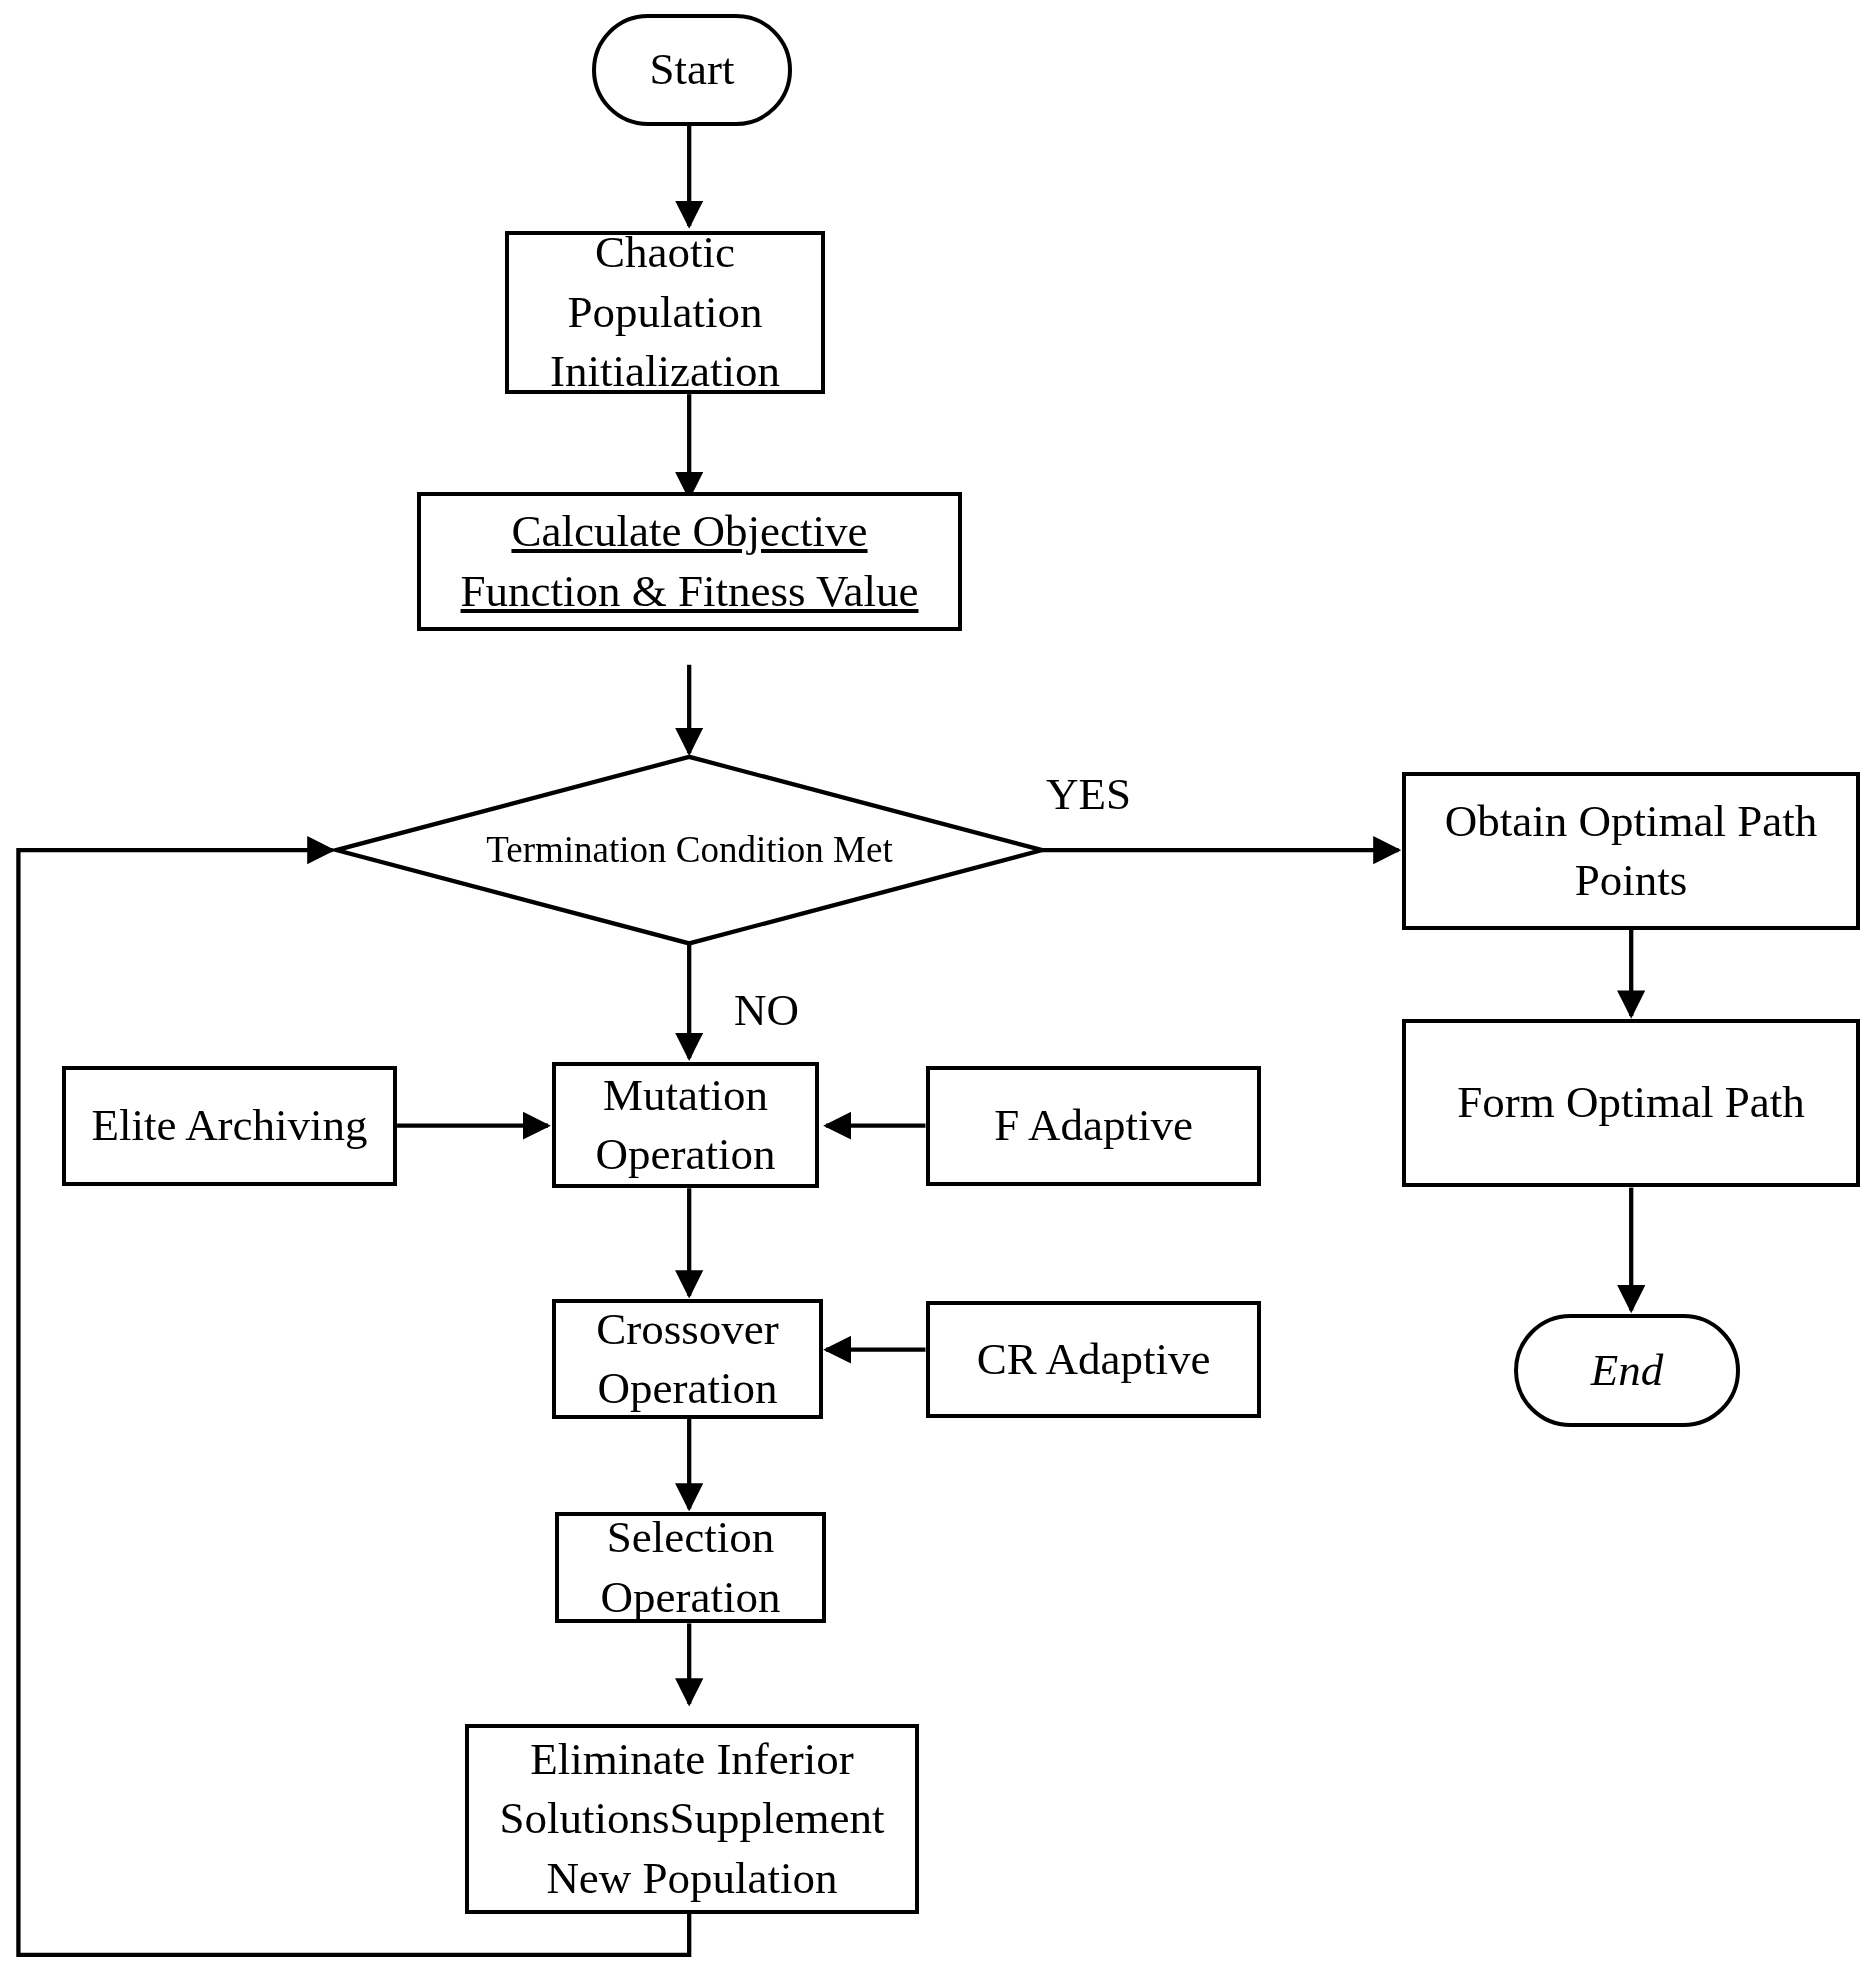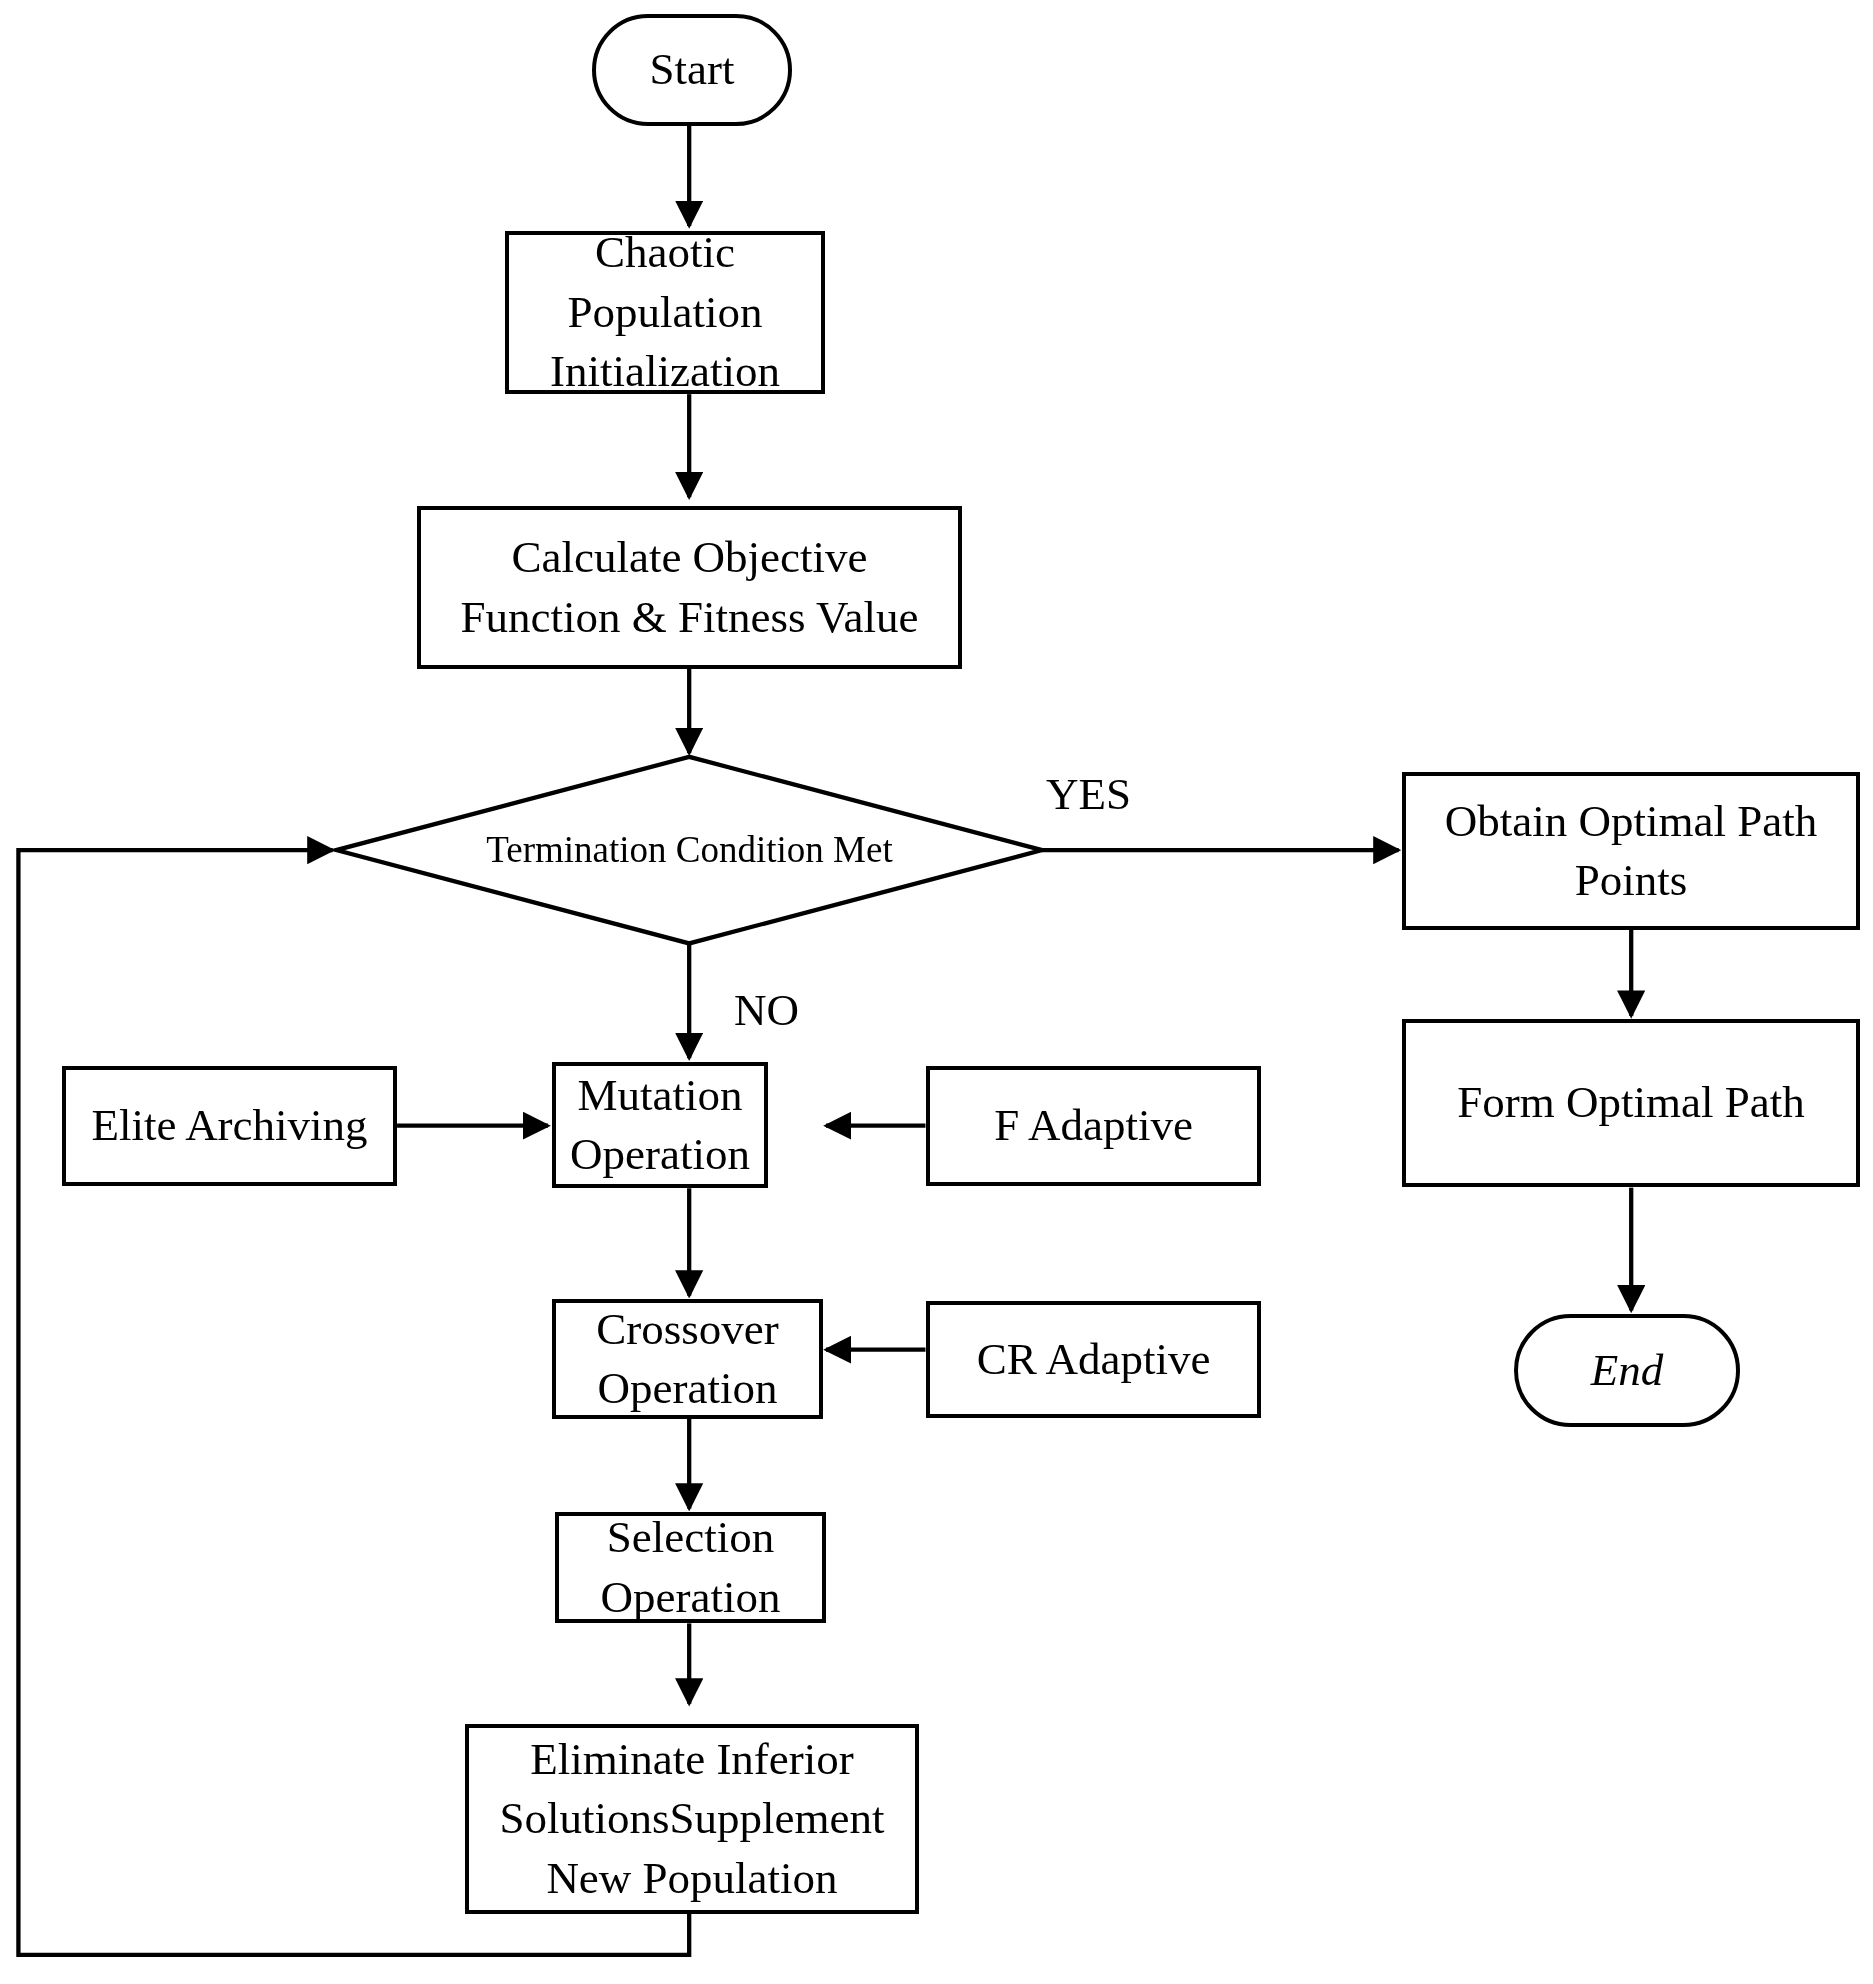--- a/index.html
+++ b/index.html
@@ -85,35 +85,35 @@
     <line x1="2658" y1="1515" x2="2658" y2="1655" stroke="#000000" stroke-width="7" marker-end="url(#arw)"></line>
     <line x1="2658" y1="1935" x2="2658" y2="2135" stroke="#000000" stroke-width="7" marker-end="url(#arw)"></line>
     <polyline points="1123,3092 1123,3185 30,3185 30,1385 542,1385" fill="none" stroke="#000000" stroke-width="7" marker-end="url(#arw)"></polyline>
   </svg>
 
   <div class="node terminator" style="left:592px; top:13.5px; width:200px; height:112px;">Start</div>
 
   <div class="node" style="left:505px; top:231px; width:320px; height:163px;">Chaotic Population
 Initialization</div>
 
-  <div class="node" style="left:417px; top:506px; width:545px; height:163px;">Calculate Objective
+  <div class="node" style="left:417px; top:492px; width:545px; height:139px;text-decoration:underline;">Calculate Objective
 Function &amp; Fitness Value</div>
 
   <div class="diamond-label" style="left:352px; top:821px; width:675px; height:59px;">Termination Condition Met</div>
 
   <div class="node" style="left:1402px; top:1019px; width:458px; height:168px;">Form Optimal Path</div>
 
   <div class="node" style="left:1402px; top:772px; width:458px; height:158px;">Obtain Optimal Path
 Points</div>
 
   <div class="node terminator" style="left:1514px; top:1314px; width:226px; height:113px;font-style:italic;">End</div>
 
   <div class="node" style="left:62px; top:1066px; width:335px; height:120px;">Elite Archiving</div>
 
-  <div class="node" style="left:552px; top:1062px; width:216px; height:126px;">Mutation
+  <div class="node" style="left:552px; top:1062px; width:267px; height:126px;">Mutation
 Operation</div>
 
   <div class="node" style="left:926px; top:1066px; width:335px; height:120px;">F Adaptive</div>
 
   <div class="node" style="left:552px; top:1299px; width:271px; height:120px;">Crossover
 Operation</div>
 
   <div class="node" style="left:926px; top:1301px; width:335px; height:117px;">CR Adaptive</div>
 
   <div class="node" style="left:555px; top:1512px; width:271px; height:111px;">Selection

